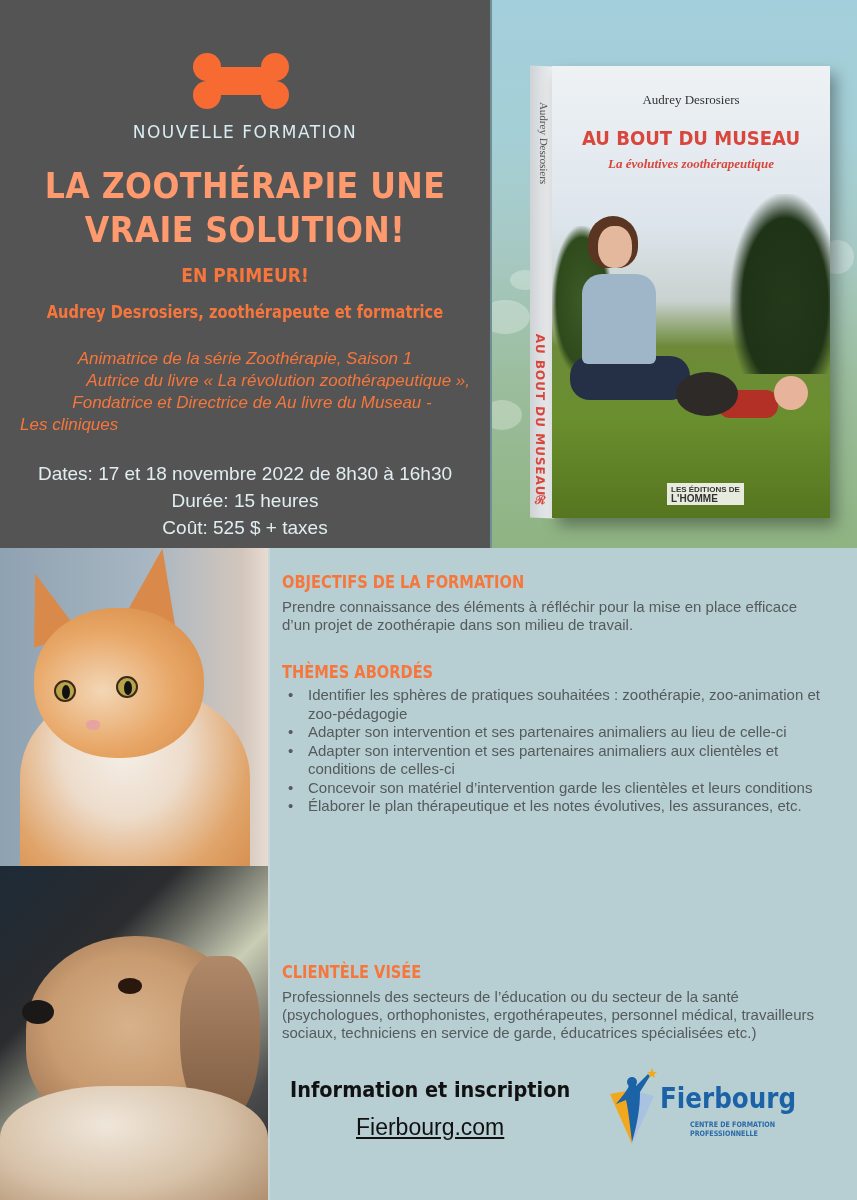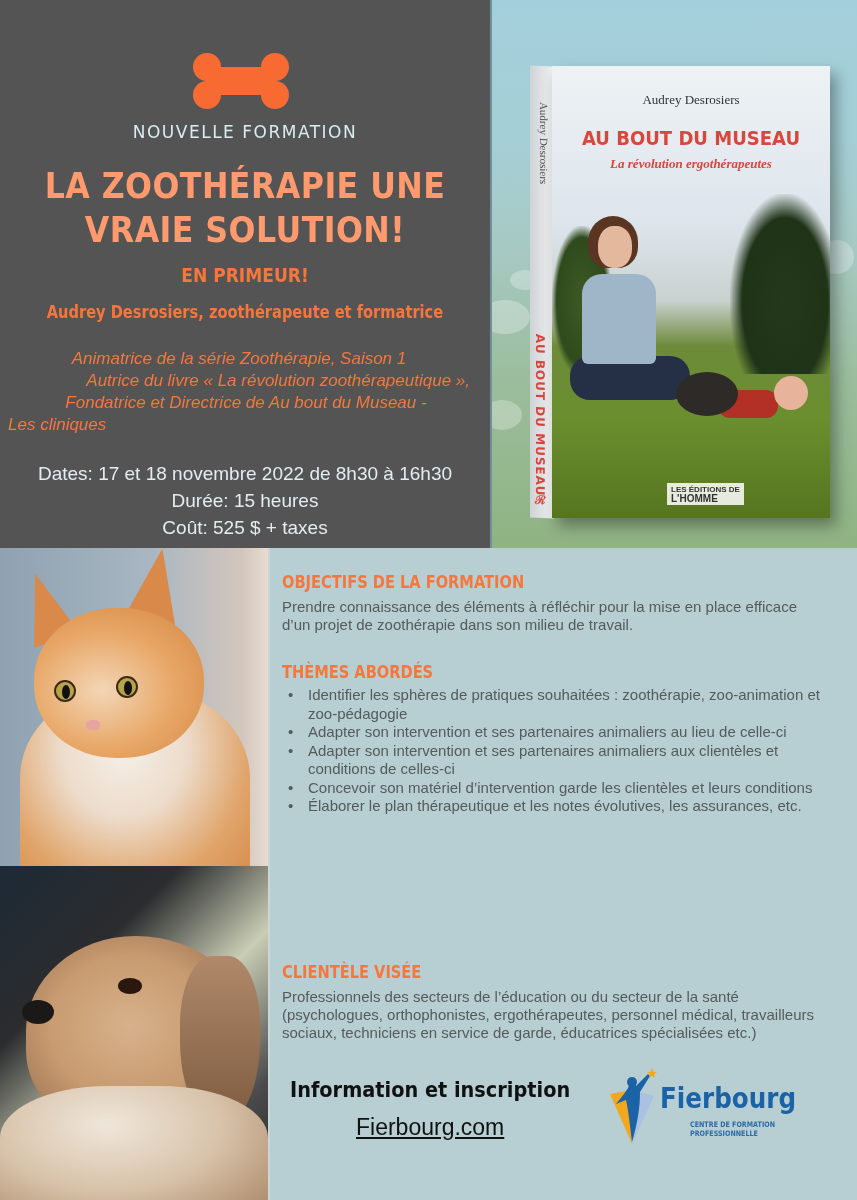--- a/index.html
+++ b/index.html
@@ -27,21 +27,21 @@
     position: absolute; left: 0; right: 0; top: 264px;
     font-family: "DejaVu Sans", sans-serif; font-weight: bold; font-size: 19px;
     color: #f6763c; transform: scaleX(0.9);
   }
   .audrey {
     position: absolute; left: 0; right: 0; top: 302px;
     font-family: "DejaVu Sans", sans-serif; font-weight: bold; font-size: 17px;
     color: #f6763c; transform: scaleX(0.86);
   }
   .bio {
-    position: absolute; left: 8px; right: 20px; top: 348px;
+    position: absolute; left: 20px; right: 20px; top: 348px;
     font-family: "Liberation Sans", sans-serif; font-style: italic;
     font-size: 17px; line-height: 22px; color: #f6763c;
   }
   .bio div { white-space: nowrap; }
   .details {
     position: absolute; left: 0; right: 0; top: 460px;
     font-family: "Liberation Sans", sans-serif; font-size: 19px; line-height: 27px;
     color: #e2edf0;
   }
 
@@ -196,21 +196,21 @@
   <div class="nouvelle">NOUVELLE FORMATION</div>
   <h1 class="main-title">
     <div>LA ZOOTHÉRAPIE UNE</div>
     <div>VRAIE SOLUTION!</div>
   </h1>
   <div class="primeur">EN PRIMEUR!</div>
   <div class="audrey">Audrey Desrosiers, zoothérapeute et formatrice</div>
   <div class="bio">
     <div style="text-align:center">Animatrice de la série Zoothérapie, Saison 1</div>
     <div style="text-align:right">Autrice du livre « La révolution zoothérapeutique »,</div>
-    <div style="padding-left:14px">Fondatrice et Directrice de Au bout du Museau -</div>
+    <div style="padding-left:14px">Fondatrice et Directrice de Au livre du Museau -</div>
     <div style="text-align:left">Les cliniques</div>
   </div>
   <div class="details">
     <div>Dates: 17 et 18 novembre 2022 de 8h30 à 16h30</div>
     <div>Durée: 15 heures</div>
     <div>Coût: 525 $ + taxes</div>
   </div>
 </section>
 
 <section class="top-right">
@@ -233,21 +233,21 @@
         <div class="hair"></div>
         <div class="face"></div>
     </div>
     <div class="child">
       <div class="body"></div>
         <div class="dog"></div>
         <div class="head"></div>
     </div>
     <div class="cover-author">Audrey Desrosiers</div>
     <div class="cover-title">AU BOUT DU MUSEAU</div>
-    <div class="cover-subtitle">La révolution ergothérapeutes</div>
+    <div class="cover-subtitle">La évolutives zoothérapeutique</div>
     <div class="publisher">
       <div>LES ÉDITIONS DE</div>
       <div style="font-size:10px">L'HOMME</div>
     </div>
   </div>
 </section>
 <div class="divider-line"></div>
 
 <div class="cat-photo">
   <div class="cat-body"></div>

